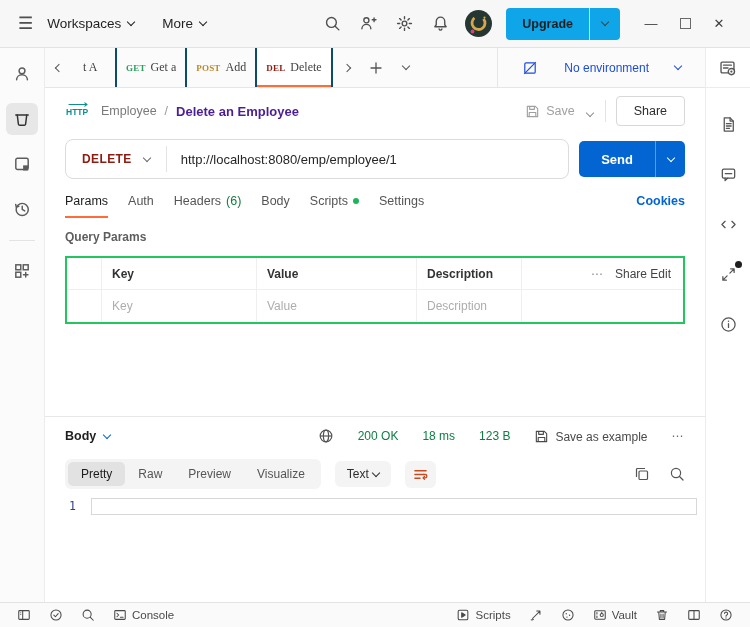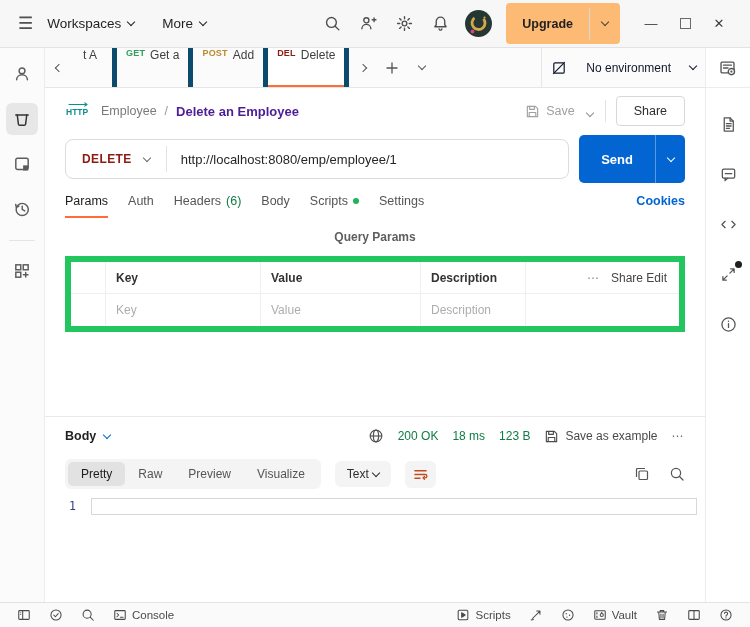--- a/index.html
+++ b/index.html
@@ -8,21 +8,21 @@
          font-family:"Liberation Sans", sans-serif; color:#2b2b2b; background:#fff; }
 
   
   .titlebar { position:absolute; top:0; left:0; right:0; height:48px; background:#f7f7f7;
               border-bottom:1px solid #e3e3e3; display:flex; align-items:center; padding:0 14px; }
   .hamburger { font-size:17px; color:#4f4f4f; margin:0 14px 0 4px; cursor:pointer; }
   .tb-menu { display:flex; align-items:center; gap:7px; font-size:13.5px; color:#1f1f1f; margin-right:28px; cursor:pointer; }
   .tb-spacer { flex:1; }
   .tb-icon { width:30px; height:30px; display:flex; align-items:center; justify-content:center; color:#4f4f4f; margin-left:6px; cursor:pointer; }
   .avatar { position:relative; width:27px; height:27px; margin-left:10px; cursor:pointer; }
-  .upgrade { display:flex; align-items:center; background:#fdba74; border-radius:4px; margin-left:14px; height:41px; cursor:pointer; }
+  .upgrade { display:flex; align-items:center; background:#0ea5e9; border-radius:4px; margin-left:14px; height:32px; cursor:pointer; }
   .upgrade .up-label { padding:0 16px; font-size:12.5px; font-weight:700; color:#1f1f1f; }
   .upgrade .up-div { width:1px; height:32px; background:#d9d9d9; }
   .upgrade .up-chev { width:30px; display:flex; align-items:center; justify-content:center; color:#444; }
   .winctl { display:flex; align-items:center; margin-left:14px; gap:0; }
   .winbtn { width:34px; height:34px; display:flex; align-items:center; justify-content:center; color:#3f3f3f; font-size:13px; cursor:pointer; }
   .maxbox { width:11px; height:11px; border:1.3px solid #6a6a6a; }
 
   
   .cv { display:inline-block; width:6px; height:6px; border-right:1.4px solid currentColor; border-bottom:1.4px solid currentColor; transform:rotate(45deg); margin-top:-3px; }
   .cv.l { transform:rotate(135deg); margin:0; }
@@ -47,81 +47,81 @@
                display:flex; align-items:center; padding:0 8px; font-size:11.5px; color:#4a4a4a; }
   .sb-item { display:flex; align-items:center; gap:5px; padding:0 9px; height:100%; cursor:pointer; }
   .sb-spacer { flex:1; }
   .postbot-txt { color:#3d3568; font-weight:600; }
 
   
   .main { position:absolute; top:48px; left:45px; right:45px; bottom:25px; display:flex; flex-direction:column; background:#fff; }
 
   .tabbar { height:40px; min-height:40px; border-bottom:1px solid #e6e6e6; background:#fbfbfb; display:flex; align-items:stretch; }
   .tb-nav { width:28px; display:flex; align-items:center; justify-content:center; color:#555; cursor:pointer; }
-  .tab { position:relative; display:flex; align-items:flex-start; gap:5px; padding:0 9px; font-size:12px; color:#3f3f3f;
-         border-right:5px solid #0c4a6e; white-space:nowrap; overflow:hidden; max-width:84px; cursor:pointer; }
+  .tab { position:relative; display:flex; align-items:center; gap:5px; padding:0 9px; font-size:12px; color:#3f3f3f;
+         border-right:2px solid #0c4a6e; white-space:nowrap; overflow:hidden; max-width:84px; cursor:pointer;font-family:Liberation Serif, serif; }
   .tab .m { font-size:9px; font-weight:700; letter-spacing:.2px; }
   .tab.partial { width:44px; border-left:1px solid transparent; }
   .tab.active { background:#fff; }
   .tab.active::after { content:""; position:absolute; left:0; right:0; bottom:0; height:2px; background:#ff6c37; }
   .m-get { color:#2E9E5F; } .m-post { color:#B98A2D; } .m-put { color:#4E7AC0; } .m-del { color:#8E1A10; }
   .tb-small { width:30px; display:flex; align-items:center; justify-content:center; color:#555; cursor:pointer; }
-  .env { margin-left:auto; display:flex; align-items:center; gap:19px; padding:0 9px; border-left:1px solid #e6e6e6;
-         color:#0f172a; font-size:12px; min-width:158px; cursor:pointer; }
+  .env { margin-left:auto; display:flex; align-items:center; gap:26px; padding:0 24px; border-left:1px solid #e6e6e6;
+         color:#1d4ed8; font-size:12px; min-width:158px; cursor:pointer; }
   .env .cv { margin-left:auto; }
 
   .req-header { height:46px; min-height:46px; display:flex; align-items:center; padding:0 20px; gap:8px; }
   .crumb-col { font-size:12.5px; color:#7a7a7a; cursor:pointer; }
   .crumb-sep { font-size:12.5px; color:#9a9a9a; }
   .crumb-name { font-size:13px; font-weight:700; color:#4c1d95; }
   .rh-right { margin-left:auto; display:flex; align-items:center; gap:10px; }
   .save-btn { display:flex; align-items:center; gap:6px; color:#a0a0a0; font-size:12.5px; cursor:pointer; }
   .save-chev { color:#8f8f8f; padding:0 2px; cursor:pointer; }
   .vdiv { width:1px; height:22px; background:#e3e3e3; }
   .share-btn { border:1px solid #d8d8d8; border-radius:4px; padding:7px 17px; font-size:12.5px; color:#2e2e2e; background:#fff; cursor:pointer; }
 
   .url-row { height:50px; min-height:50px; display:flex; align-items:center; gap:10px; padding:0 20px; }
   .url-box { flex:1; height:40px; border:1px solid #dcdcdc; border-radius:8px; display:flex; align-items:center; background:#fff; }
   .method { display:flex; align-items:center; gap:12px; padding:0 16px; font-size:12px; font-weight:700;
             color:#8E1A10; letter-spacing:.4px; cursor:pointer; }
   .method .cv { color:#6b6b6b; }
   .m-vdiv { width:1px; height:26px; background:#e3e3e3; }
   .url-text { padding:0 14px; font-size:13px; color:#262626; }
-  .send { height:48px; display:flex; border-radius:5px; overflow:hidden; background:#0265d2; color:#fff; cursor:pointer; }
+  .send { height:36px; display:flex; border-radius:5px; overflow:hidden; background:#0265d2; color:#fff; cursor:pointer; }
   .send-main { padding:0 22px; display:flex; align-items:center; font-size:13px; font-weight:700; }
   .send-chev { width:30px; display:flex; align-items:center; justify-content:center; border-left:1px solid rgba(255,255,255,.35); }
 
   .req-tabs { height:34px; min-height:34px; display:flex; align-items:center; padding:0 20px; gap:20px; font-size:12.5px; color:#555; }
   .rt { position:relative; height:100%; display:flex; align-items:center; gap:5px; cursor:pointer; }
   .rt.active { color:#1d1d1d; }
   .rt.active::after { content:""; position:absolute; left:0; right:0; bottom:0; height:2px; background:#ff6c37; }
   .hdr-count { color:#0f7d44; }
   .grn-dot { width:6px; height:6px; border-radius:50%; background:#1db45b; }
   .cookies { margin-left:auto; color:#0265d2; font-weight:600; cursor:pointer; }
 
   .qp { flex:1; padding:2px 20px 0; overflow:hidden; }
-  .qp-title { font-size:12px; font-weight:700; color:#5e5e5e; margin:10px 0 12px;text-align:center; }
-  .qp-table { border:6px solid #22c55e; }
+  .qp-title { font-size:12px; font-weight:700; color:#5e5e5e; margin:10px 0 12px; }
+  .qp-table { border:2px solid #22c55e; }
   .qp-row { display:grid; grid-template-columns:35px 155px 160px 105px 1fr; height:32px; }
   .qp-row.head { border-bottom:1px solid #efefef; }
   .qp-cell { display:flex; align-items:center; padding-left:10px; border-right:1px solid #efefef; font-size:12px; }
   .qp-cell:last-child { border-right:none; }
   .qp-cell.h { font-weight:700; color:#333; }
   .qp-cell.ph { color:#adadad; }
   .qp-check { border-right:1px solid #efefef; }
   .bulk { display:flex; align-items:center; justify-content:flex-end; gap:11px; padding:0 12px 0 10px; font-size:12px; color:#444; cursor:pointer; }
   .bulk .dots { color:#8a8a8a; letter-spacing:1px; }
 
   .resp { border-top:1px solid #e8e8e8; height:186px; min-height:186px; display:flex; flex-direction:column; }
   .resp-head { height:38px; min-height:38px; display:flex; align-items:center; padding:0 20px; gap:7px; }
   .resp-title { display:flex; align-items:center; gap:8px; font-size:12.5px; font-weight:700; color:#1f1f1f; cursor:pointer; }
   .resp-title .cv { color:#0265d2; }
-  .resp-meta { margin-left:auto; display:flex; align-items:center; gap:14px; font-size:12px; color:#555; }
+  .resp-meta { margin-left:auto; display:flex; align-items:center; gap:24px; font-size:12px; color:#555; }
   .green { color:#0f7d44; }
-  .sae { display:flex; align-items:center; gap:6px; color:#4a4a4a; cursor:pointer; }
+  .sae { display:flex; align-items:flex-end; gap:6px; color:#4a4a4a; cursor:pointer; }
   .dots3 { color:#6b6b6b; letter-spacing:1.5px; cursor:pointer; }
 
   .resp-toolbar { height:38px; min-height:38px; display:flex; align-items:center; padding:0 20px; gap:8px; }
   .seg { display:flex; background:#f4f4f4; border-radius:6px; padding:3px; }
   .seg-item { padding:5px 13px; font-size:12px; color:#555; border-radius:5px; cursor:pointer; }
   .seg-item.active { background:#e2e2e2; color:#1c1c1c; }
   .fmt { display:flex; align-items:center; gap:4px; background:#f4f4f4; border-radius:6px; padding:6px 12px;
          font-size:12px; color:#2e2e2e; margin-left:6px; cursor:pointer; }
   .wrapbtn { width:31px; height:27px; background:#f4f4f4; border-radius:6px; display:flex; align-items:center;
              justify-content:center; color:#c64a1f; margin-left:6px; cursor:pointer; }

